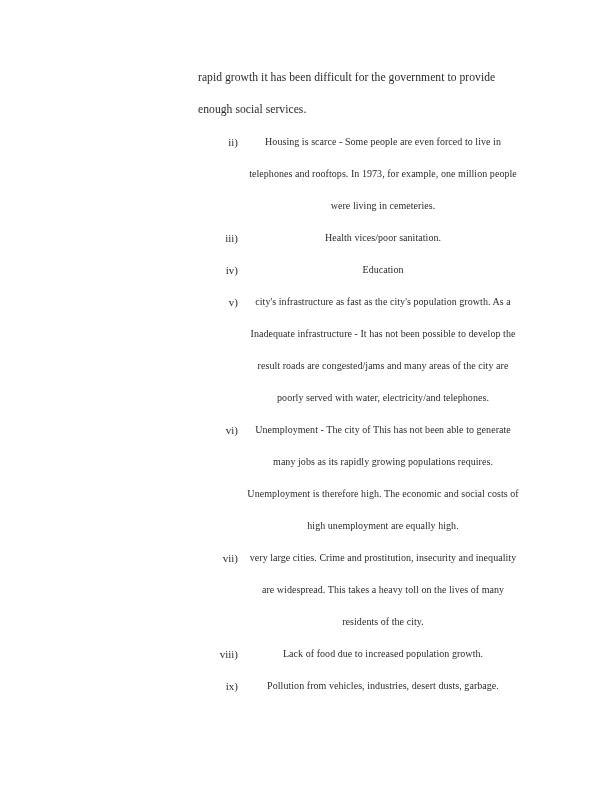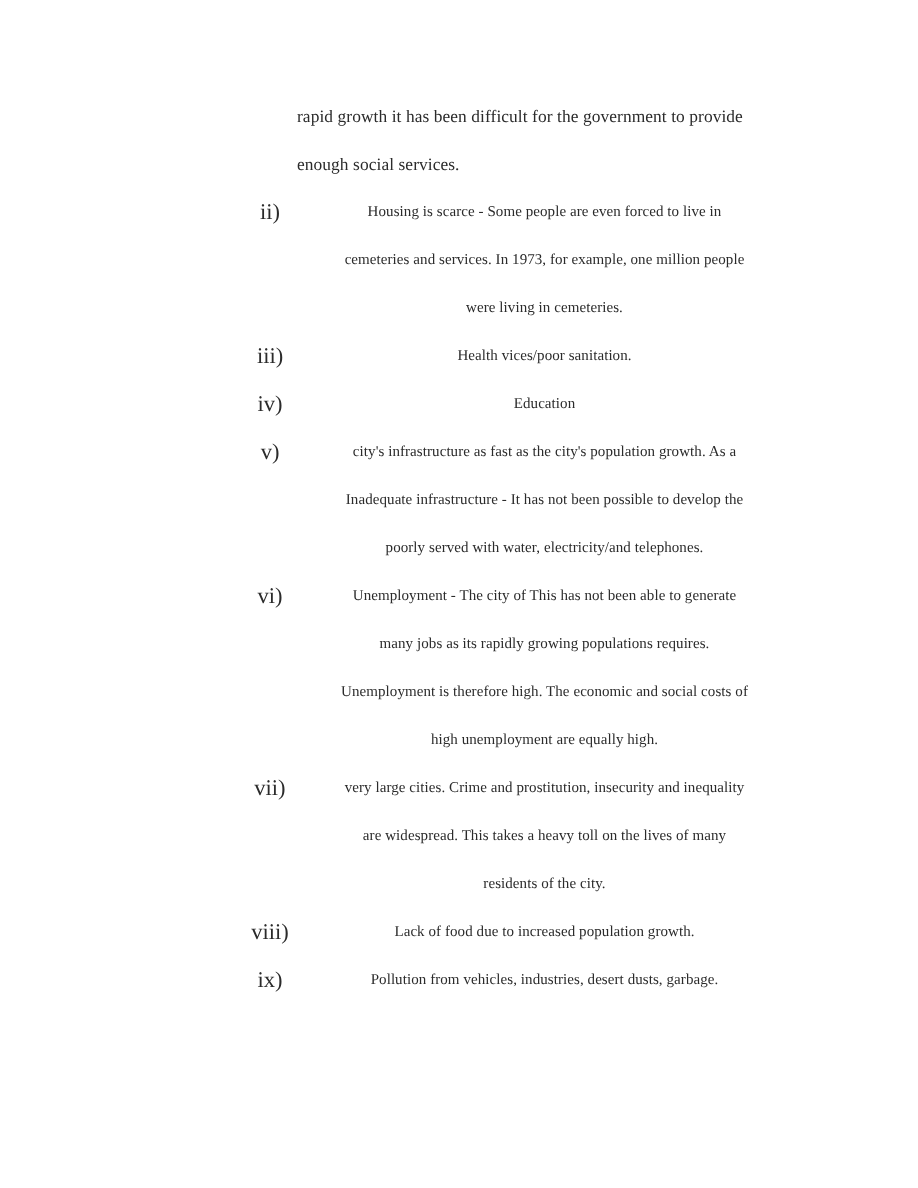--- a/index.html
+++ b/index.html
@@ -42,24 +42,25 @@
 
   .list-item {
     display: flex;
     align-items: flex-start;
     margin: 0;
   }
 
   .marker {
     flex: 0 0 36px;
     width: 36px;
-    font-size: 15px;
+    font-size: 11px;
     line-height: 32px;
-    text-align: center;
+    text-align: right;
     white-space: nowrap;
+    margin-left: 40px;
   }
 
   .item-text {
     flex: 1 1 auto;
     font-size: 10px;
     line-height: 32px;
     text-align: center;
     letter-spacing: 0.05px;
   }
 
@@ -81,21 +82,21 @@
 
     <div class="para-cont">
       <span class="ln">rapid growth it has been difficult for the government to provide</span>
       <span class="ln">enough social services.</span>
     </div>
 
     <div class="list-item">
       <div class="marker">ii)</div>
       <div class="item-text">
         <span class="ln">Housing is scarce - Some people are even forced to live in</span>
-        <span class="ln">cemeteries and services. In 1973, for example, one million people</span>
+        <span class="ln">telephones and rooftops. In 1973, for example, one million people</span>
         <span class="ln">were living in cemeteries.</span>
       </div>
     </div>
 
     <div class="list-item">
       <div class="marker">iii)</div>
       <div class="item-text">
         <span class="ln">Health vices/poor sanitation.</span>
       </div>
     </div>
@@ -105,20 +106,21 @@
       <div class="item-text">
         <span class="ln">Education</span>
       </div>
     </div>
 
     <div class="list-item">
       <div class="marker">v)</div>
       <div class="item-text">
         <span class="ln">city's infrastructure as fast as the city's population growth. As a</span>
         <span class="ln">Inadequate infrastructure - It has not been possible to develop the</span>
+        <span class="ln">result roads are congested/jams and many areas of the city are</span>
         <span class="ln">poorly served with water, electricity/and telephones.</span>
       </div>
     </div>
 
     <div class="list-item">
       <div class="marker">vi)</div>
       <div class="item-text">
         <span class="ln">Unemployment - The city of This has not been able to generate</span>
         <span class="ln">many jobs as its rapidly growing populations requires.</span>
         <span class="ln">Unemployment is therefore high. The economic and social costs of</span>

